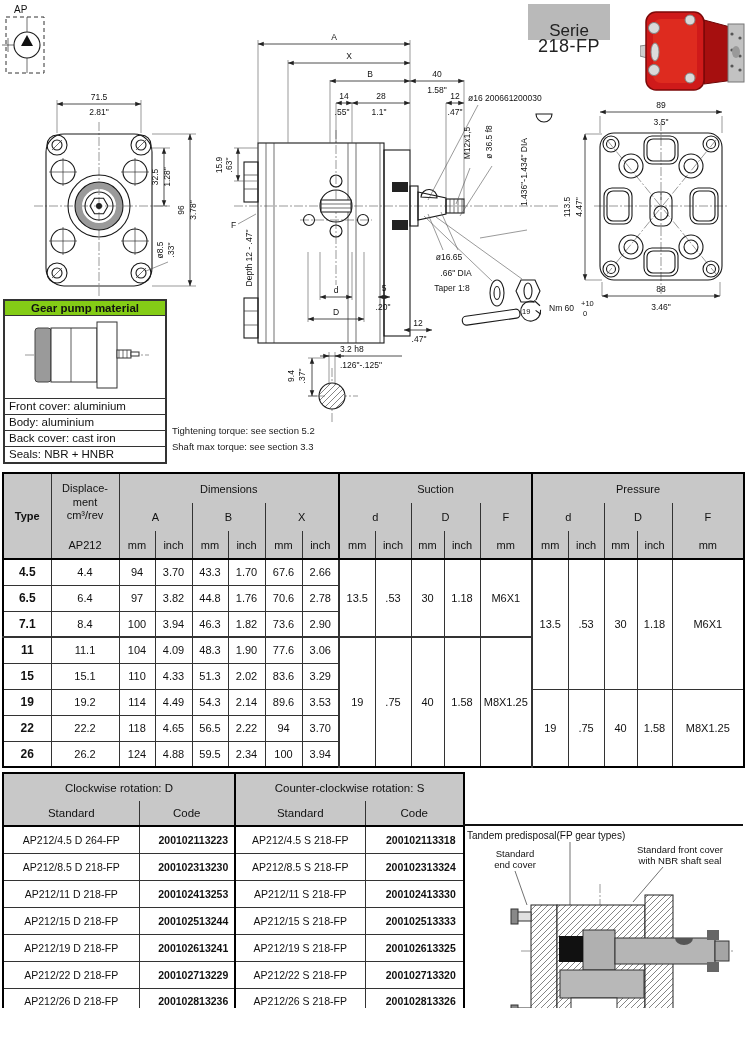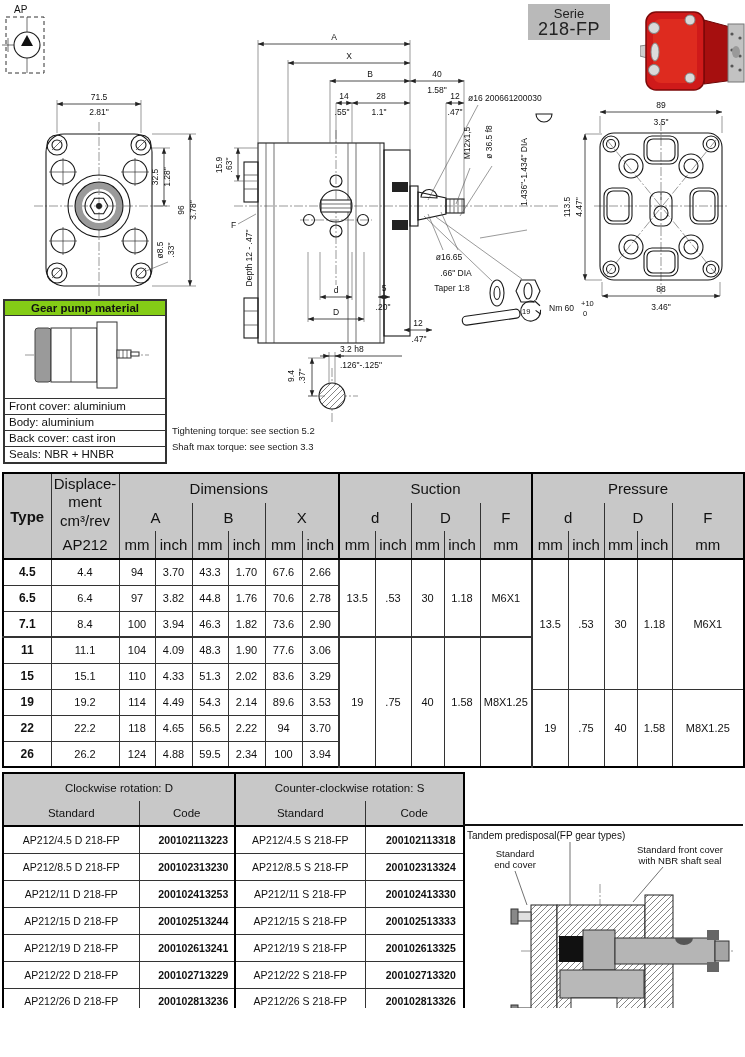--- a/index.html
+++ b/index.html
@@ -2,35 +2,35 @@
 <html><head>
 <meta charset="utf-8">
 <style>
   *{box-sizing:border-box;}
   body{margin:0;background:#ffffff;font-family:"Liberation Sans",sans-serif;color:#111;}
   #page{position:relative;width:745px;height:1008px;background:#fff;overflow:hidden;}
   .abs{position:absolute;}
 
   
   .serie{left:528px;top:4px;width:82px;height:36px;background:#b9b9b9;text-align:center;color:#222;}
-  .serie .l1{font-size:13px;line-height:13px;padding-top:3px;}
+  .serie .l1{font-size:17px;line-height:13px;padding-top:20px;}
   .serie .l2{font-size:18px;line-height:19px;letter-spacing:.5px;}
 
   
   .matbox{left:3px;top:299px;width:164px;border:2px solid #333;background:#fff;}
   .matbox .mb-title{background:#84cc16;border-bottom:1px solid #333;font-weight:bold;font-size:11.5px;text-align:center;height:15px;line-height:15px;}
   .matbox .mb-row{border-top:1px solid #333;font-size:11.5px;height:16px;line-height:15px;padding-left:4px;white-space:nowrap;}
 
   .notes{left:172px;top:423px;font-size:9.5px;line-height:16px;color:#222;}
 
   
   table{border-collapse:collapse;}
   .spec{position:absolute;left:2px;top:472px;width:741px;table-layout:fixed;border:2px solid #000;font-size:11px;}
   .spec td{border:1px solid #333;text-align:center;padding:0;overflow:hidden;}
-  .spec tr.hdr td{background:#c8c8c8;border-top:none;border-bottom:none;font-size:15px;}
+  .spec tr.hdr td{background:#c8c8c8;border-top:none;border-bottom:none;font-size:11px;}
   .spec .pre{white-space:pre-line;line-height:1.22;font-size:10.5px;}
   .spec .b{font-weight:bold;font-size:12px;text-align:center;}
   .spec tr.body td{border-color:#333;}
   .spec tr.r0 td{border-top:2px solid #000;}
   .spec td.bl2{border-left:2px solid #000;}
   .spec td.bt2{border-top:2px solid #000;}
 
   
   .rot{position:absolute;left:2px;top:772px;width:461px;table-layout:fixed;border:2px solid #000;font-size:11px;}
   .rot td{border:1px solid #333;text-align:center;padding:0;overflow:hidden;}
@@ -518,21 +518,21 @@
       <td colspan="2">Clockwise rotation: D</td>
       <td colspan="2" class="bl2">Counter-clockwise rotation: S</td>
     </tr>
     <tr class="hdr" style="height:25px">
       <td>Standard</td>
       <td>Code</td>
       <td class="bl2">Standard</td>
       <td>Code</td>
     </tr>
     <tr class="first" style="height:27px">
-      <td class="std">AP212/4.5 D 218-FP</td>
+      <td class="std">AP212/4.5 D 264-FP</td>
           <td class="code">200102113223</td>
       <td class="std bl2">AP212/4.5 S 218-FP</td>
           <td class="code">200102113318</td>
     </tr>
     <tr style="height:27px">
       <td class="std">AP212/8.5 D 218-FP</td>
           <td class="code">200102313230</td>
       <td class="std bl2">AP212/8.5 S 218-FP</td>
           <td class="code">200102313324</td>
     </tr>

